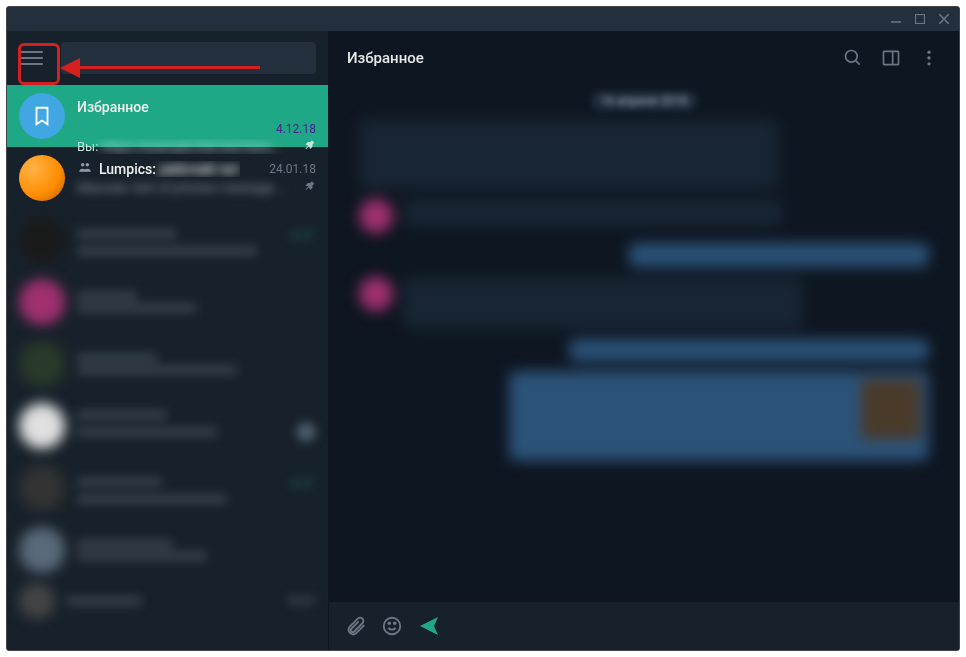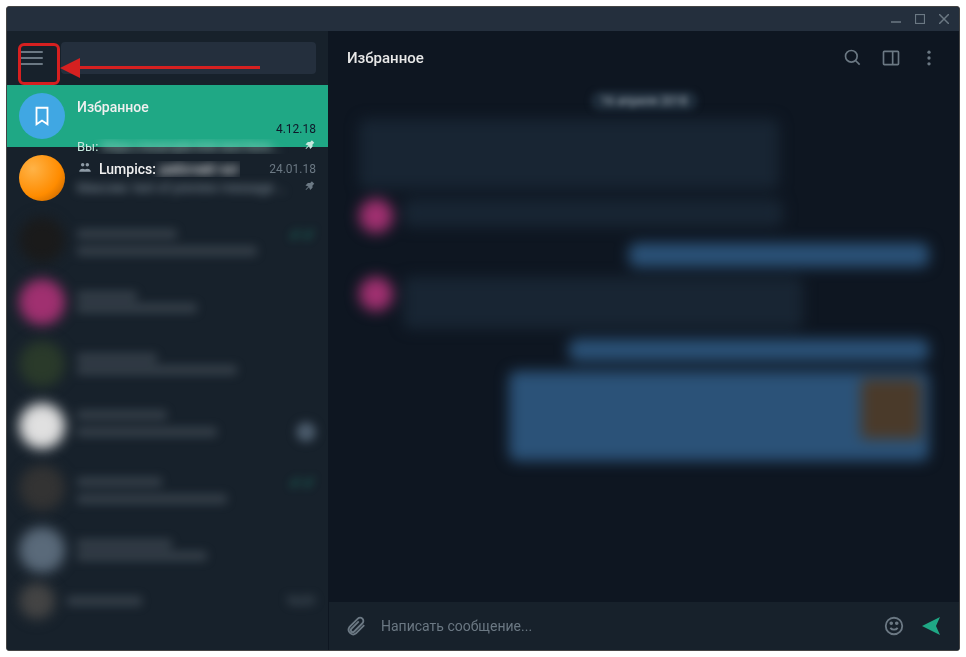--- a/index.html
+++ b/index.html
@@ -18,21 +18,21 @@
 .chat-item.selected { background: #2b5278; }
 .chat-item.selected.saved { background: #1fa885; }
 .avatar { width: 46px; height: 46px; border-radius: 50%; flex-shrink: 0; display: flex; align-items: center; justify-content: center; }
 .avatar.saved { background: #40a7e3; }
 .avatar.orange { background: radial-gradient(circle at 30% 30%, #ffb347, #ff8c00 60%, #b35900); }
 .avatar svg { width: 22px; height: 22px; }
 .chat-text { flex: 1; min-width: 0; display: flex; flex-direction: column; gap: 2px; }
 .chat-row1 { display: flex; align-items: center; gap: 6px; }
 .chat-name { color: #f0f0f0; font-size: 14px; font-weight: 500; white-space: nowrap; overflow: hidden; text-overflow: ellipsis; }
 .chat-date { color: #6b7883; font-size: 12px; margin-left: auto; }
-.chat-item.saved .chat-date { color: #0f172a; margin-top: 44px; }
+.chat-item.saved .chat-date { color: #4c1d95; margin-top: 44px; }
 .chat-row2 { display: flex; align-items: center; gap: 12px; }
 .chat-preview { color: #8e9ba6; font-size: 13px; white-space: nowrap; overflow: hidden; text-overflow: ellipsis; flex: 1; }
 .chat-item.saved .chat-preview { color: #c5e8de; }
 .pin { color: #6b7883; font-size: 13px; }
 .chat-item.saved .pin { color: #c5e8de; }
 .group-icon { color: #8e9ba6; font-size: 14px; }
 .blurred { filter: blur(5px); }
 .blur-txt { background: rgba(120,130,140,.3); border-radius: 3px; height: 10px; }
 .main { flex: 1; background: #0e1621; display: flex; flex-direction: column; }
 .chat-header { height: 54px; display: flex; align-items: center; padding: 0 18px; gap: 14px; }
@@ -265,21 +265,20 @@
             </div>
         </div>
       </div>
 
       <div class="compose">
         <div class="compose-icon">
           <svg width="22" height="22" viewBox="0 0 24 24" fill="none" stroke="#6b7883" stroke-width="2">
               <path d="M21 11l-9 9a5 5 0 01-7-7l9-9a3.5 3.5 0 015 5l-9 9a2 2 0 01-3-3l8-8"></path>
             </svg>
         </div>
-        <div class="compose-input">Написать сообщение...</div>
         <div class="compose-icon">
           <svg width="22" height="22" viewBox="0 0 24 24" fill="none" stroke="#6b7883" stroke-width="2">
               <circle cx="12" cy="12" r="9"></circle>
               <path d="M8 14s1.5 2 4 2 4-2 4-2"></path>
               <circle cx="9" cy="9" r="1" fill="#6b7883"></circle>
               <circle cx="15" cy="9" r="1" fill="#6b7883"></circle>
             </svg>
         </div>
         <div class="compose-icon send-icon">
           <svg width="24" height="24" viewBox="0 0 24 24" fill="#1fa885">

